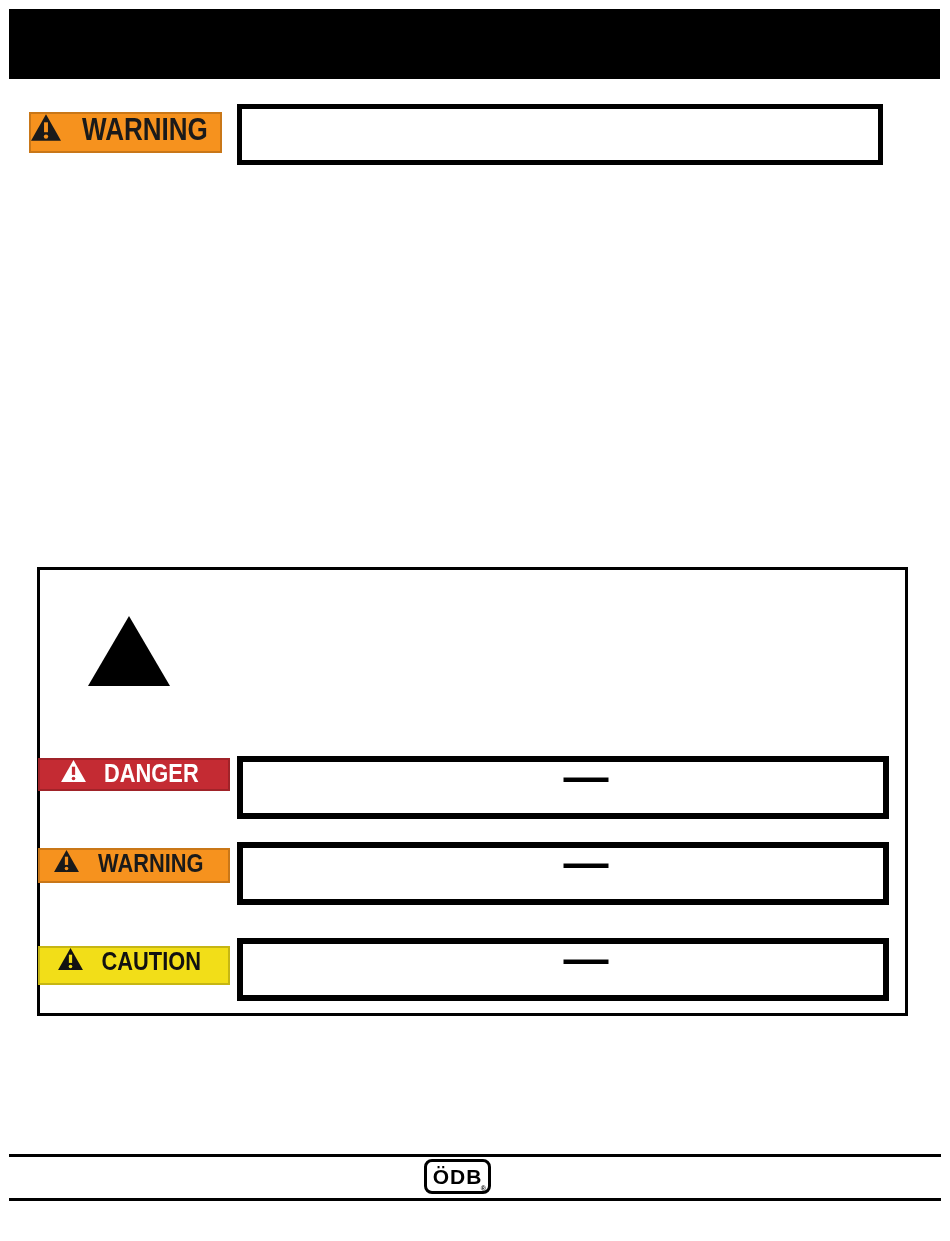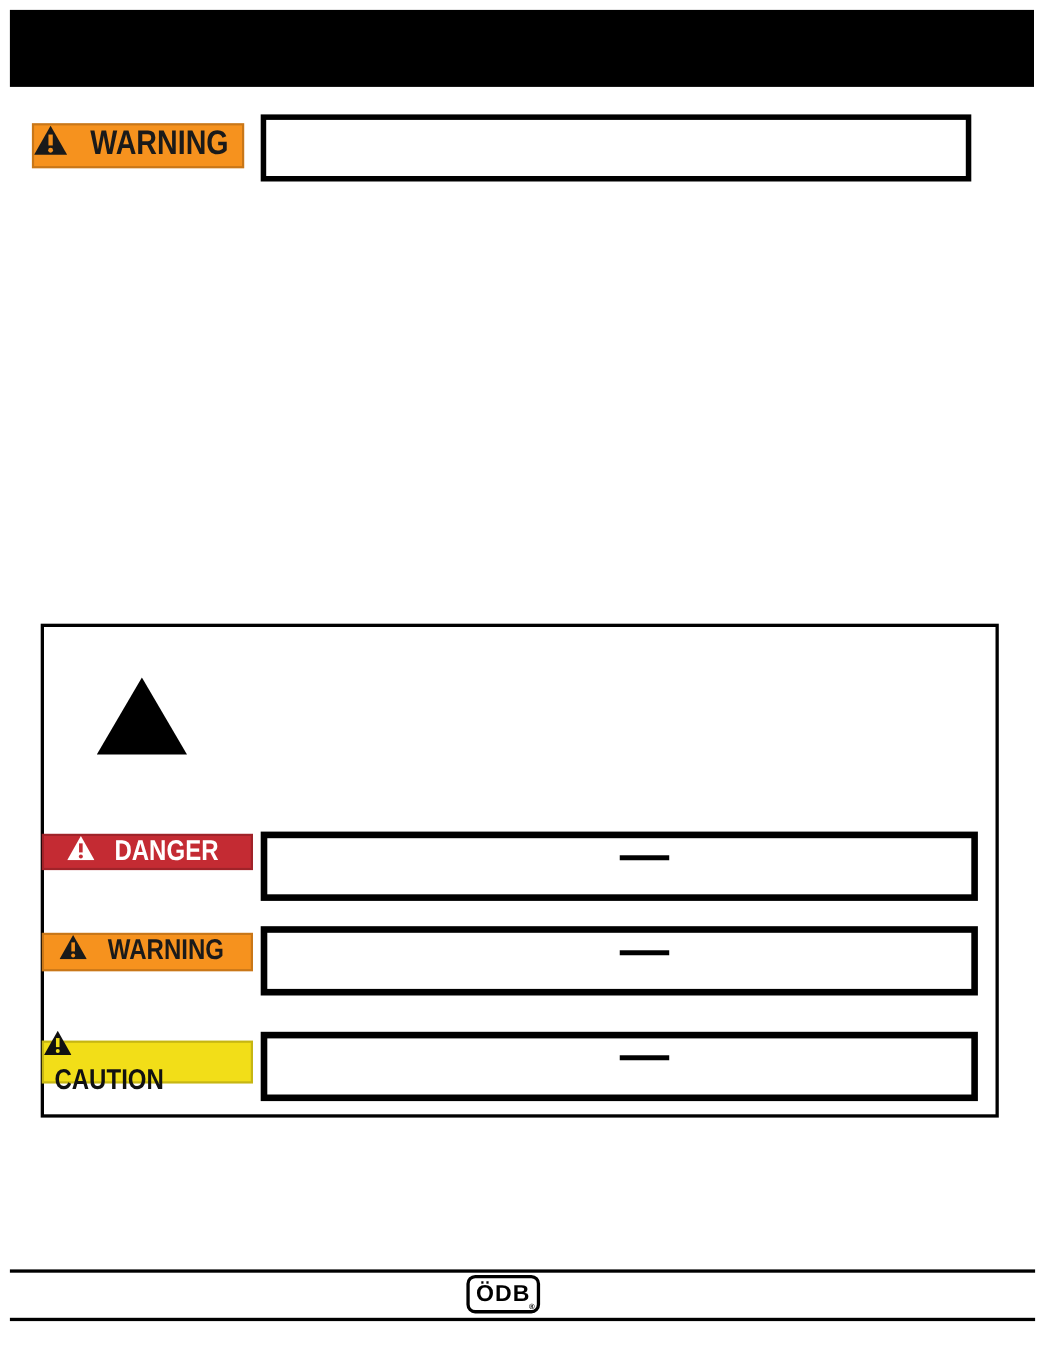--- a/index.html
+++ b/index.html
@@ -35,21 +35,21 @@
   .hazard-triangle{
     left:48px;top:46px;width:0;height:0;
     border-left:41px solid transparent;border-right:41px solid transparent;
     border-bottom:70px solid #000;
   }
 
   .row-banner{width:192px;}
   .row-banner .banner-text{font-size:26px;}
   .row0-banner{left:-2px;top:188px;height:33px;}
   .row1-banner{left:-2px;top:278px;height:35px;}
-  .row2-banner{left:-2px;top:376px;height:39px;flex-direction:column;}
+  .row2-banner{left:-2px;top:376px;height:39px;}
 
   .def-box{
     left:197px;width:652px;height:63px;border:6px solid #000;background:#fff;
     display:flex;justify-content:center;align-items:flex-start;
   }
   .row0-box{top:186px;}
   .row1-box{top:272px;}
   .row2-box{top:368px;}
   .dash{
     font-size:45px;font-weight:bold;line-height:1;color:#000;

